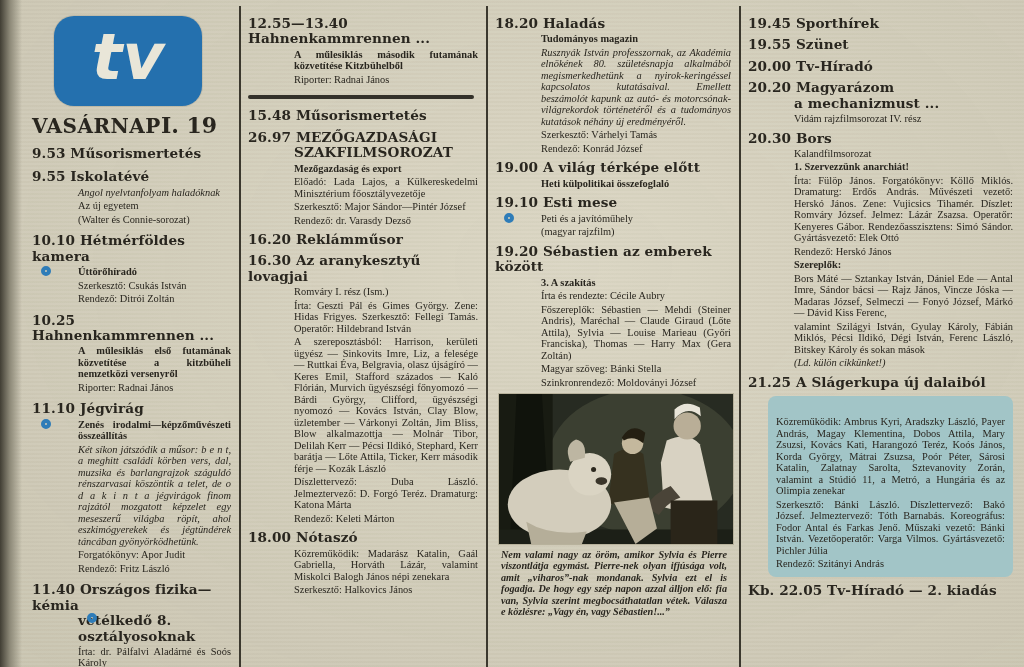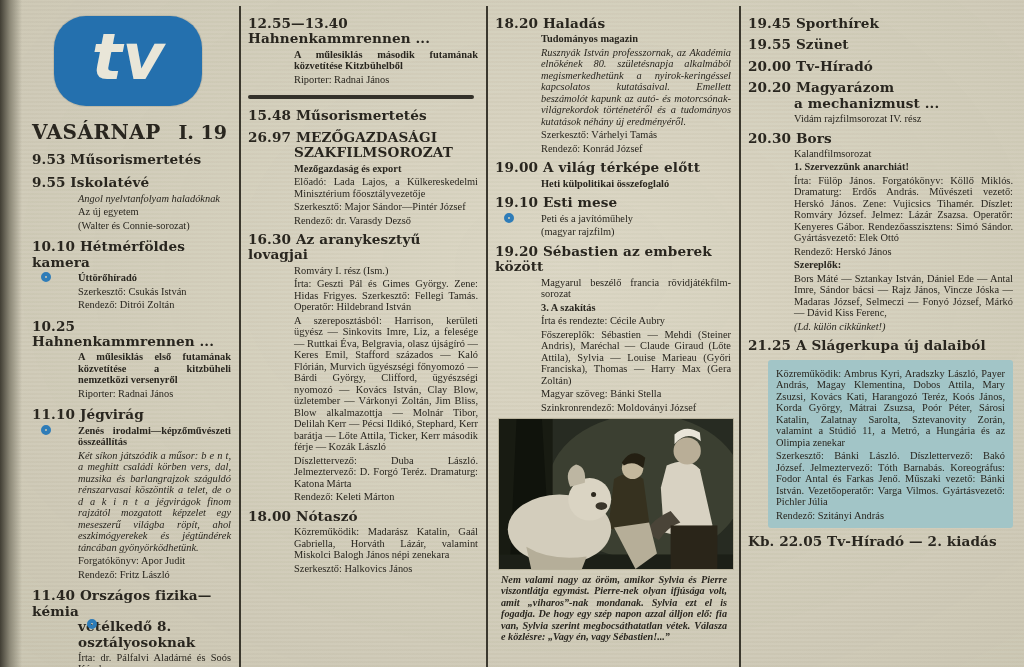--- a/index.html
+++ b/index.html
@@ -18,27 +18,27 @@
     background:linear-gradient(90deg,#413e34 0,#8d8978 45%,rgba(215,210,189,0) 100%);z-index:5;}
   .page{position:absolute;inset:0;display:flex;padding:6px 4px 0 26px;}
   .vsep{width:2px;background:#3b382e;flex:0 0 2px;margin:0 1px;}
   .col{overflow:hidden;height:667px;padding:4px 7px 0 6px;}
   .c0{flex:0 0 212px;}
   .c1{flex:0 0 243px;}
   .c2{flex:0 0 249px;}
   .c3{flex:1 1 auto;}
 
   
-  .logo{width:148px;height:90px;background:var(--blue);border-radius:32px;margin:6px 0 4px 22px;
+  .logo{width:148px;height:90px;background:var(--blue);border-radius:20px;margin:6px 0 4px 22px;
     display:flex;align-items:center;justify-content:center;box-shadow:0 0 0 1px rgba(0,0,0,.08);}
   .logo span{color:#e9e6d8;font-family:"DejaVu Sans",sans-serif;font-weight:bold;font-style:italic;
     font-size:64px;line-height:60px;transform:translateY(-4px);}
-  .masthead{display:flex;justify-content:space-between;align-items:baseline;margin:14px 2px 6px 0;}
+  .masthead{display:flex;align-items:baseline;margin:6px 2px 6px 0;}
   .day{font-family:"DejaVu Serif",serif;font-weight:bold;font-size:20px;letter-spacing:.5px;}
-  .date{font-family:"DejaVu Serif",serif;font-weight:bold;font-size:19px;margin-right:2px;}
+  .date{font-family:"DejaVu Serif",serif;font-weight:bold;font-size:22px;margin-right:2px;}
 
   
   .block{position:relative;padding-left:46px;margin:8px 0;}
   .c1 .block,.c2 .block,.c3 .block{margin:6px 0;}
   .line.t{font-family:"DejaVu Serif",serif;font-weight:bold;font-size:13.6px;line-height:15.4px;letter-spacing:.1px;}
   .line.t.first{margin-left:-46px;}
   .time{font-weight:bold;}
   .para{font-size:10.4px;line-height:11.5px;text-align:justify;overflow-wrap:break-word;margin:2px 0;}
   .para.b{font-weight:bold;}
   .para.i{font-style:italic;}
@@ -46,21 +46,21 @@
   .ring{position:absolute;left:-37px;top:0;width:10px;height:10px;border:4px solid var(--ring);
     border-radius:50%;background:transparent;}
   .line.t .ring{left:9px;}
   .thick-rule{height:4px;background:#33312a;border-radius:2px;margin:10px 4px 9px 0;}
 
   .photo{margin:6px 0 3px 4px;width:234px;height:150px;outline:1px solid #b8b29c;}
   .photo svg{display:block;width:100%;height:100%;}
   .caption{font-style:italic;font-weight:bold;font-size:10.2px;line-height:11.4px;
     text-align:justify;margin:5px 4px 0 6px;}
 
-  .hbox{background:var(--teal);border-radius:3px;padding:6px 8px 5px;margin:3px 0 6px 20px;}
+  .hbox{background:var(--teal);border-radius:8px;padding:18px 8px 5px;margin:3px 0 6px 20px;}
   .hbox .para{margin:2px 0;}
 </style>
 </head>
 <body>
 
 <div class="edge"></div>
 
 <div class="page">
   <div class="col c0">
     <div class="logo">
@@ -116,20 +116,23 @@
       </div>
       <div class="block">
         <div class="line t first"><span class="time">26.97</span> <span>MEZŐGAZDASÁGI</span></div>
         <div class="line t"><span>SZAKFILMSOROZAT</span></div>
         <div class="para b">Mezőgazdaság és export</div>
         <div class="para n">Előadó: Lada Lajos, a Külkereskedelmi Minisztérium főosztályvezetője</div>
         <div class="para n">Szerkesztő: Major Sándor—Pintér József</div>
         <div class="para n">Rendező: dr. Varasdy Dezső</div>
       </div>
       <div class="block">
+        <div class="line t first"><span class="time">16.20</span> <span>Reklámműsor</span></div>
+      </div>
+      <div class="block">
         <div class="line t first"><span class="time">16.30</span> <span>Az aranykesztyű lovagjai</span></div>
         <div class="para n">Romváry I. rész (Ism.)</div>
         <div class="para n">Írta: Geszti Pál és Gimes György. Zene: Hidas Frigyes. Szerkesztő: Fellegi Tamás. Operatőr: Hildebrand István</div>
         <div class="para n">A szereposztásból: Harrison, kerületi ügyész — Sinkovits Imre, Liz, a felesége — Ruttkai Éva, Belgravia, olasz újságíró — Keres Emil, Stafford százados — Kaló Flórián, Murvich ügyészségi főnyomozó — Bárdi György, Clifford, ügyészségi nyomozó — Kovács István, Clay Blow, üzletember — Várkonyi Zoltán, Jim Bliss, Blow alkalmazottja — Molnár Tibor, Delilah Kerr — Pécsi Ildikó, Stephard, Kerr barátja — Lőte Attila, Ticker, Kerr második férje — Kozák László</div>
         <div class="para n">Díszlettervező: Duba László. Jelmeztervező: D. Forgó Teréz. Dramaturg: Katona Márta</div>
         <div class="para n">Rendező: Keleti Márton</div>
       </div>
       <div class="block">
         <div class="line t first"><span class="time">18.00</span> <span>Nótaszó</span></div>
         <div class="para n">Közreműködik: Madarász Katalin, Gaál Gabriella, Horváth Lázár, valamint Miskolci Balogh János népi zenekara</div>
@@ -149,21 +152,20 @@
         <div class="line t first"><span class="time">19.00</span> <span>A világ térképe előtt</span></div>
         <div class="para b">Heti külpolitikai összefoglaló</div>
       </div>
       <div class="block">
         <div class="line t first"><span class="time">19.10</span> <span>Esti mese</span></div>
         <div class="para n ringed">Peti és a javítóműhely<span class="ring"></span></div>
         <div class="para n">(magyar rajzfilm)</div>
       </div>
       <div class="block">
         <div class="line t first"><span class="time">19.20</span> <span>Sébastien az emberek között</span></div>
-        <div class="para n">Magyarul beszélő francia rövidjátékfilm-sorozat</div>
         <div class="para b">3. A szakítás</div>
         <div class="para n">Írta és rendezte: Cécile Aubry</div>
         <div class="para n">Főszereplők: Sébastien — Mehdi (Steiner Andris), Maréchal — Claude Giraud (Lőte Attila), Sylvia — Louise Marieau (Győri Franciska), Thomas — Harry Max (Gera Zoltán)</div>
         <div class="para n">Magyar szöveg: Bánki Stella</div>
         <div class="para n">Szinkronrendező: Moldoványi József</div>
       </div>
       <div class="photo">
   <svg viewBox="0 0 240 155" preserveAspectRatio="none">
     <rect width="240" height="155" fill="#272b22"></rect>
     <ellipse cx="150" cy="70" rx="100" ry="75" fill="#3b3f31"></ellipse>
@@ -206,20 +208,21 @@
         <div class="para n">Vidám rajzfilmsorozat IV. rész</div>
       </div>
       <div class="block">
         <div class="line t first"><span class="time">20.30</span> <span>Bors</span></div>
         <div class="para n">Kalandfilmsorozat</div>
         <div class="para b">1. Szervezzünk anarchiát!</div>
         <div class="para n">Írta: Fülöp János. Forgatókönyv: Köllő Miklós. Dramaturg: Erdős András. Művészeti vezető: Herskó János. Zene: Vujicsics Tihamér. Díszlet: Romváry József. Jelmez: Lázár Zsazsa. Operatőr: Kenyeres Gábor. Rendezőasszisztens: Simó Sándor. Gyártásvezető: Elek Ottó</div>
         <div class="para n">Rendező: Herskó János</div>
         <div class="para b">Szereplők:</div>
         <div class="para n">Bors Máté — Sztankay István, Dániel Ede — Antal Imre, Sándor bácsi — Rajz János, Vincze Jóska — Madaras József, Selmeczi — Fonyó József, Márkó — Dávid Kiss Ferenc,</div>
+        <div class="para n">valamint Szilágyi István, Gyulay Károly, Fábián Miklós, Pécsi Ildikó, Dégi István, Ferenc László, Bitskey Károly és sokan mások</div>
         <div class="para i">(Ld. külön cikkünket!)</div>
       </div>
       <div class="block">
         <div class="line t first"><span class="time">21.25</span> <span>A Slágerkupa új dalaiból</span></div>
       </div>
       <div class="hbox">
         <div class="para n">Közreműködik: Ambrus Kyri, Aradszky László, Payer András, Magay Klementina, Dobos Attila, Mary Zsuzsi, Kovács Kati, Harangozó Teréz, Koós János, Korda György, Mátrai Zsuzsa, Poór Péter, Sárosi Katalin, Zalatnay Sarolta, Sztevanovity Zorán, valamint a Stúdió 11, a Metró, a Hungária és az Olimpia zenekar</div>
         <div class="para n">Szerkesztő: Bánki László. Díszlettervező: Bakó József. Jelmeztervező: Tóth Barnabás. Koreográfus: Fodor Antal és Farkas Jenő. Műszaki vezető: Bánki István. Vezetőoperatőr: Varga Vilmos. Gyártásvezető: Pichler Júlia</div>
         <div class="para n">Rendező: Szitányi András</div>
       </div>

